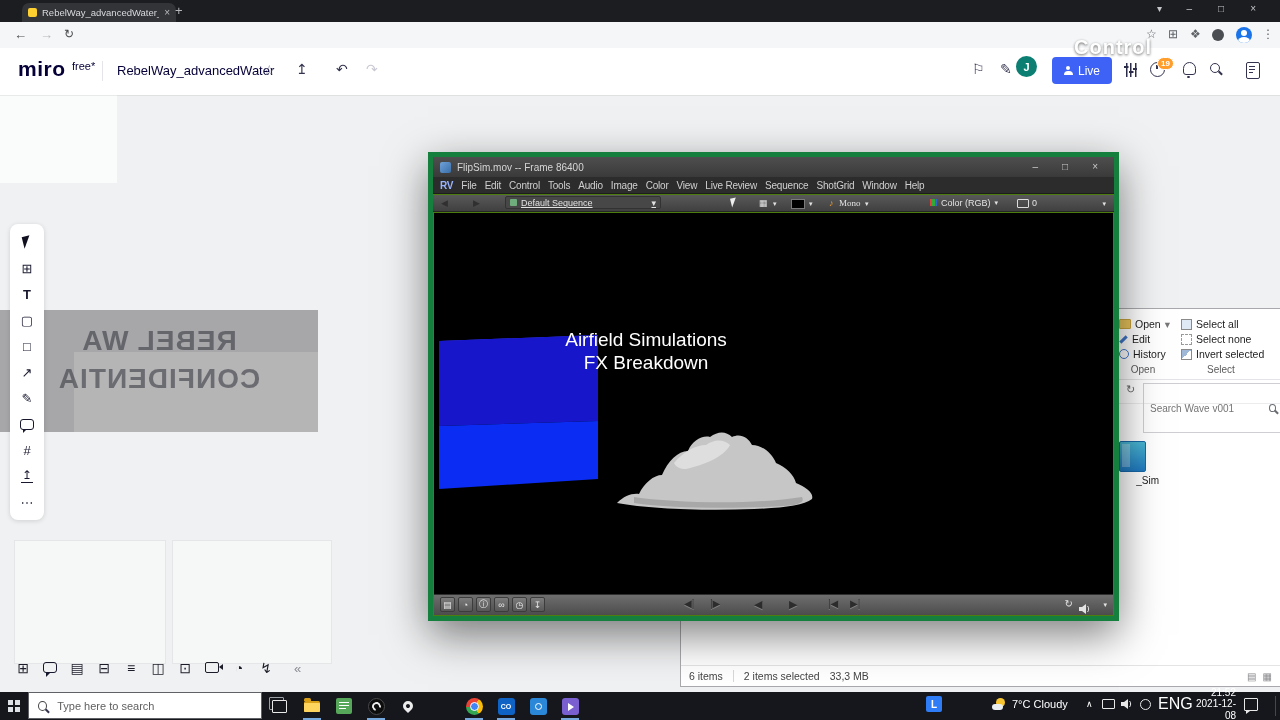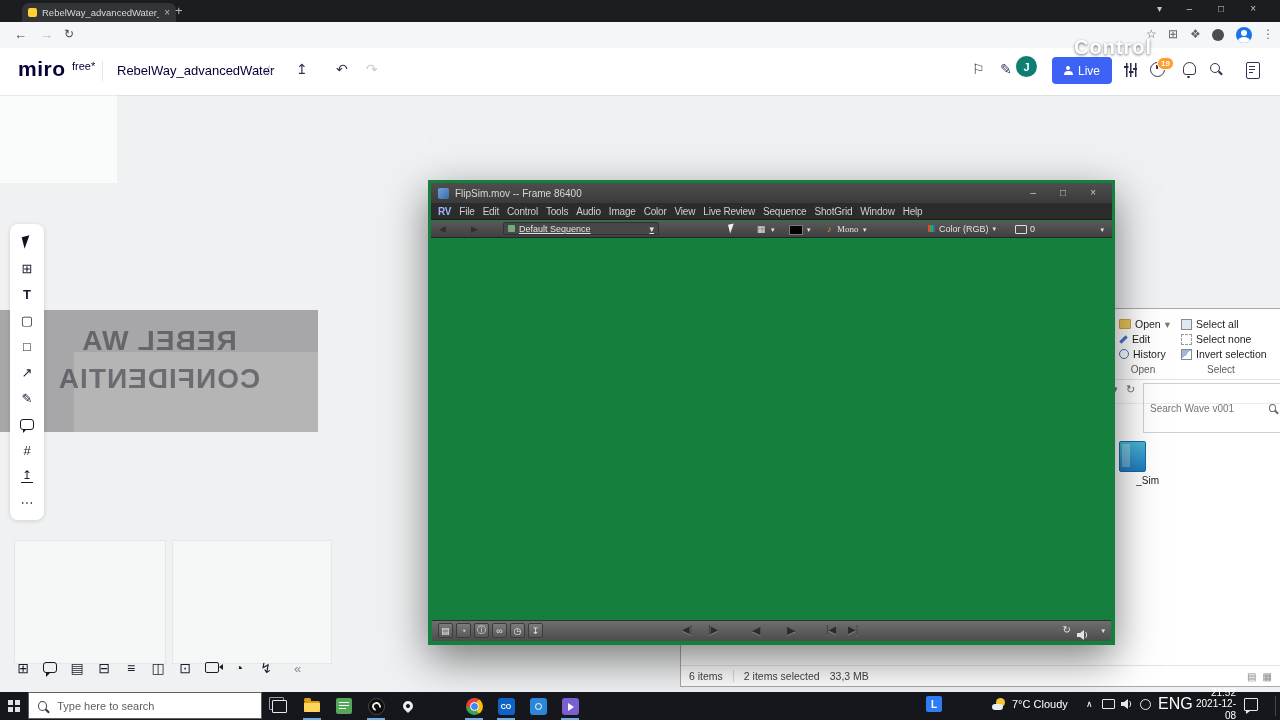--- a/index.html
+++ b/index.html
@@ -119,22 +119,22 @@
   .xfile{width:25px;height:29px;margin:0 auto;background:linear-gradient(#49b6d2,#2079c0);
          border:1px solid #1668a8;border-radius:2px;position:relative;}
   .xfile::after{content:"";position:absolute;left:2px;top:2px;width:8px;height:23px;background:rgba(255,255,255,.28);}
   .xfile-label{font-size:10px;color:#1b1b1b;margin-top:3px;}
   .exp-status{position:absolute;left:0;bottom:0;width:100%;height:20px;background:#fff;border-top:1px solid #e4e4e6;
               display:flex;align-items:center;font-size:10.5px;color:#444;padding-left:8px;gap:10px;}
   .exp-status .sdiv{width:1px;height:12px;background:#d8d8da;}
   .exp-views{position:absolute;right:10px;bottom:4px;display:flex;gap:6px;color:#8a8a8e;font-size:10px;line-height:1;}
 
   
-  .rv{position:absolute;left:428px;top:180px;width:681px;height:459px;background:#15803d;
-      border:3px solid #15803d;box-shadow:0 14px 40px rgba(0,0,0,.5);}
+  .rv{position:absolute;left:428px;top:152px;width:681px;height:459px;background:#4d7c0f;
+      border:5px solid #15803d;box-shadow:0 14px 40px rgba(0,0,0,.5);}
   .rv-titlebar{position:absolute;left:0;top:0;width:100%;height:20px;background:linear-gradient(#4e4e4e,#3a3a3a);
                display:flex;align-items:center;padding:0 7px;gap:6px;box-sizing:border-box;}
   .rv-appicon{width:11px;height:11px;border-radius:2px;background:linear-gradient(135deg,#6fa2d8,#3a6ea8);flex:none;}
   .rv-title{font-size:10px;color:#d6d6d6;flex:1;white-space:nowrap;}
   .rv-winbtn{color:#c9c9c9;font-size:10px;line-height:1;padding:0 9px;}
   .rv-menubar{position:absolute;left:0;top:20px;width:100%;height:17px;background:#2c2c2c;
               border-bottom:1px solid #1d1d1d;display:flex;align-items:center;padding:0 3px;box-sizing:border-box;}
   .rv-menu{font-size:10px;color:#cfcfcf;padding:0 4px;letter-spacing:-.2px;white-space:nowrap;}
   .rv-menu.brand{color:#9ab4ff;font-weight:bold;}
   .rv-toolbar{position:absolute;left:0;top:38px;width:100%;height:17px;
@@ -347,21 +347,21 @@
     <div class="rb" style="left:500px;top:9px;">
       <span class="ri-sel"></span>
       <span>Select all</span>
     </div>
     <div class="rb" style="left:500px;top:24px;">
       <span class="ri-none"></span>
       <span>Select none</span>
     </div>
     <div class="rb" style="left:500px;top:39px;">
       <span class="ri-inv"></span>
-      <span>Invert selection</span>
+      <span>Invert selected</span>
     </div>
     <div class="rgroup" style="left:430px;top:55px;width:64px;">Open</div>
     <div class="rgroup" style="left:500px;top:55px;width:80px;">Select</div>
     <div class="exp-sep"></div>
 
     <div class="exp-nav">
       <span style="position:absolute;left:432px;top:4px;font-size:9px;color:#666;">▾</span>
       <span style="position:absolute;left:445px;top:3px;font-size:11px;color:#666;">↻</span>
       <div class="exp-search">
         <input type="text" placeholder="Search Wave v001" style="">
@@ -431,20 +431,38 @@
       <div class="rv-dd" style="left:492px;width:74px;background:transparent;border-color:transparent;">
         <span class="rgb-ic"></span>
         <span>Color (RGB)</span>
         <span style="font-size:7px;">▾</span>
       </div>
       <span class="rvt" style="left:584px;top:4px;"><span class="mon" style="display:inline-block;"></span></span>
       <span class="rvt" style="left:599px;top:4px;">0</span>
       <span class="rvt" style="right:8px;top:5px;font-size:7px;">▾</span>
     </div>
 
+    <div class="rv-viewport">
+      <svg width="679" height="382" viewBox="0 0 679 382" style="position:absolute;left:0;top:0;">
+        <polygon points="5,128 164,122 164,125 5,131" fill="#3d44e2"></polygon>
+        <polygon points="5,128 164,122 164,208 5,213" fill="#1716cb"></polygon>
+        <polygon points="5,213 164,208 164,266 5,276" fill="#0b2cf3"></polygon>
+        <path d="M183,290 C190,283 198,280 205,281 C210,270 220,262 228,262 C234,248 244,238 254,238
+                 C258,228 268,222 276,224 C284,218 292,218 298,224 C306,220 314,224 318,232
+                 C328,232 338,240 342,250 C352,254 360,262 362,270 C372,274 380,280 378,286
+                 C370,292 350,295 320,296 C270,298 215,296 183,290 Z" fill="#c6c6c6"></path>
+        <path d="M240,250 C250,238 262,232 272,232 C280,226 290,226 296,232 C290,244 270,252 252,256
+                 C246,256 242,254 240,250 Z" fill="#dedede"></path>
+        <path d="M200,284 C240,290 320,292 368,284 C370,288 368,290 360,292 C320,296 240,296 200,290 Z" fill="#a8a8a8"></path>
+      </svg>
+      <div class="rv-overlay">
+        <div>Airfield Simulations</div>
+        <div>FX Breakdown</div>
+      </div>
+    </div>
 
     <div class="rv-controls">
       <div class="rvc-left">
         <span class="rvc-btn">▤</span>
         <span class="rvc-btn">◔</span>
         <span class="rvc-btn">ⓘ</span>
         <span class="rvc-btn">∞</span>
         <span class="rvc-btn">◷</span>
         <span class="rvc-btn">↧</span>
       </div>

